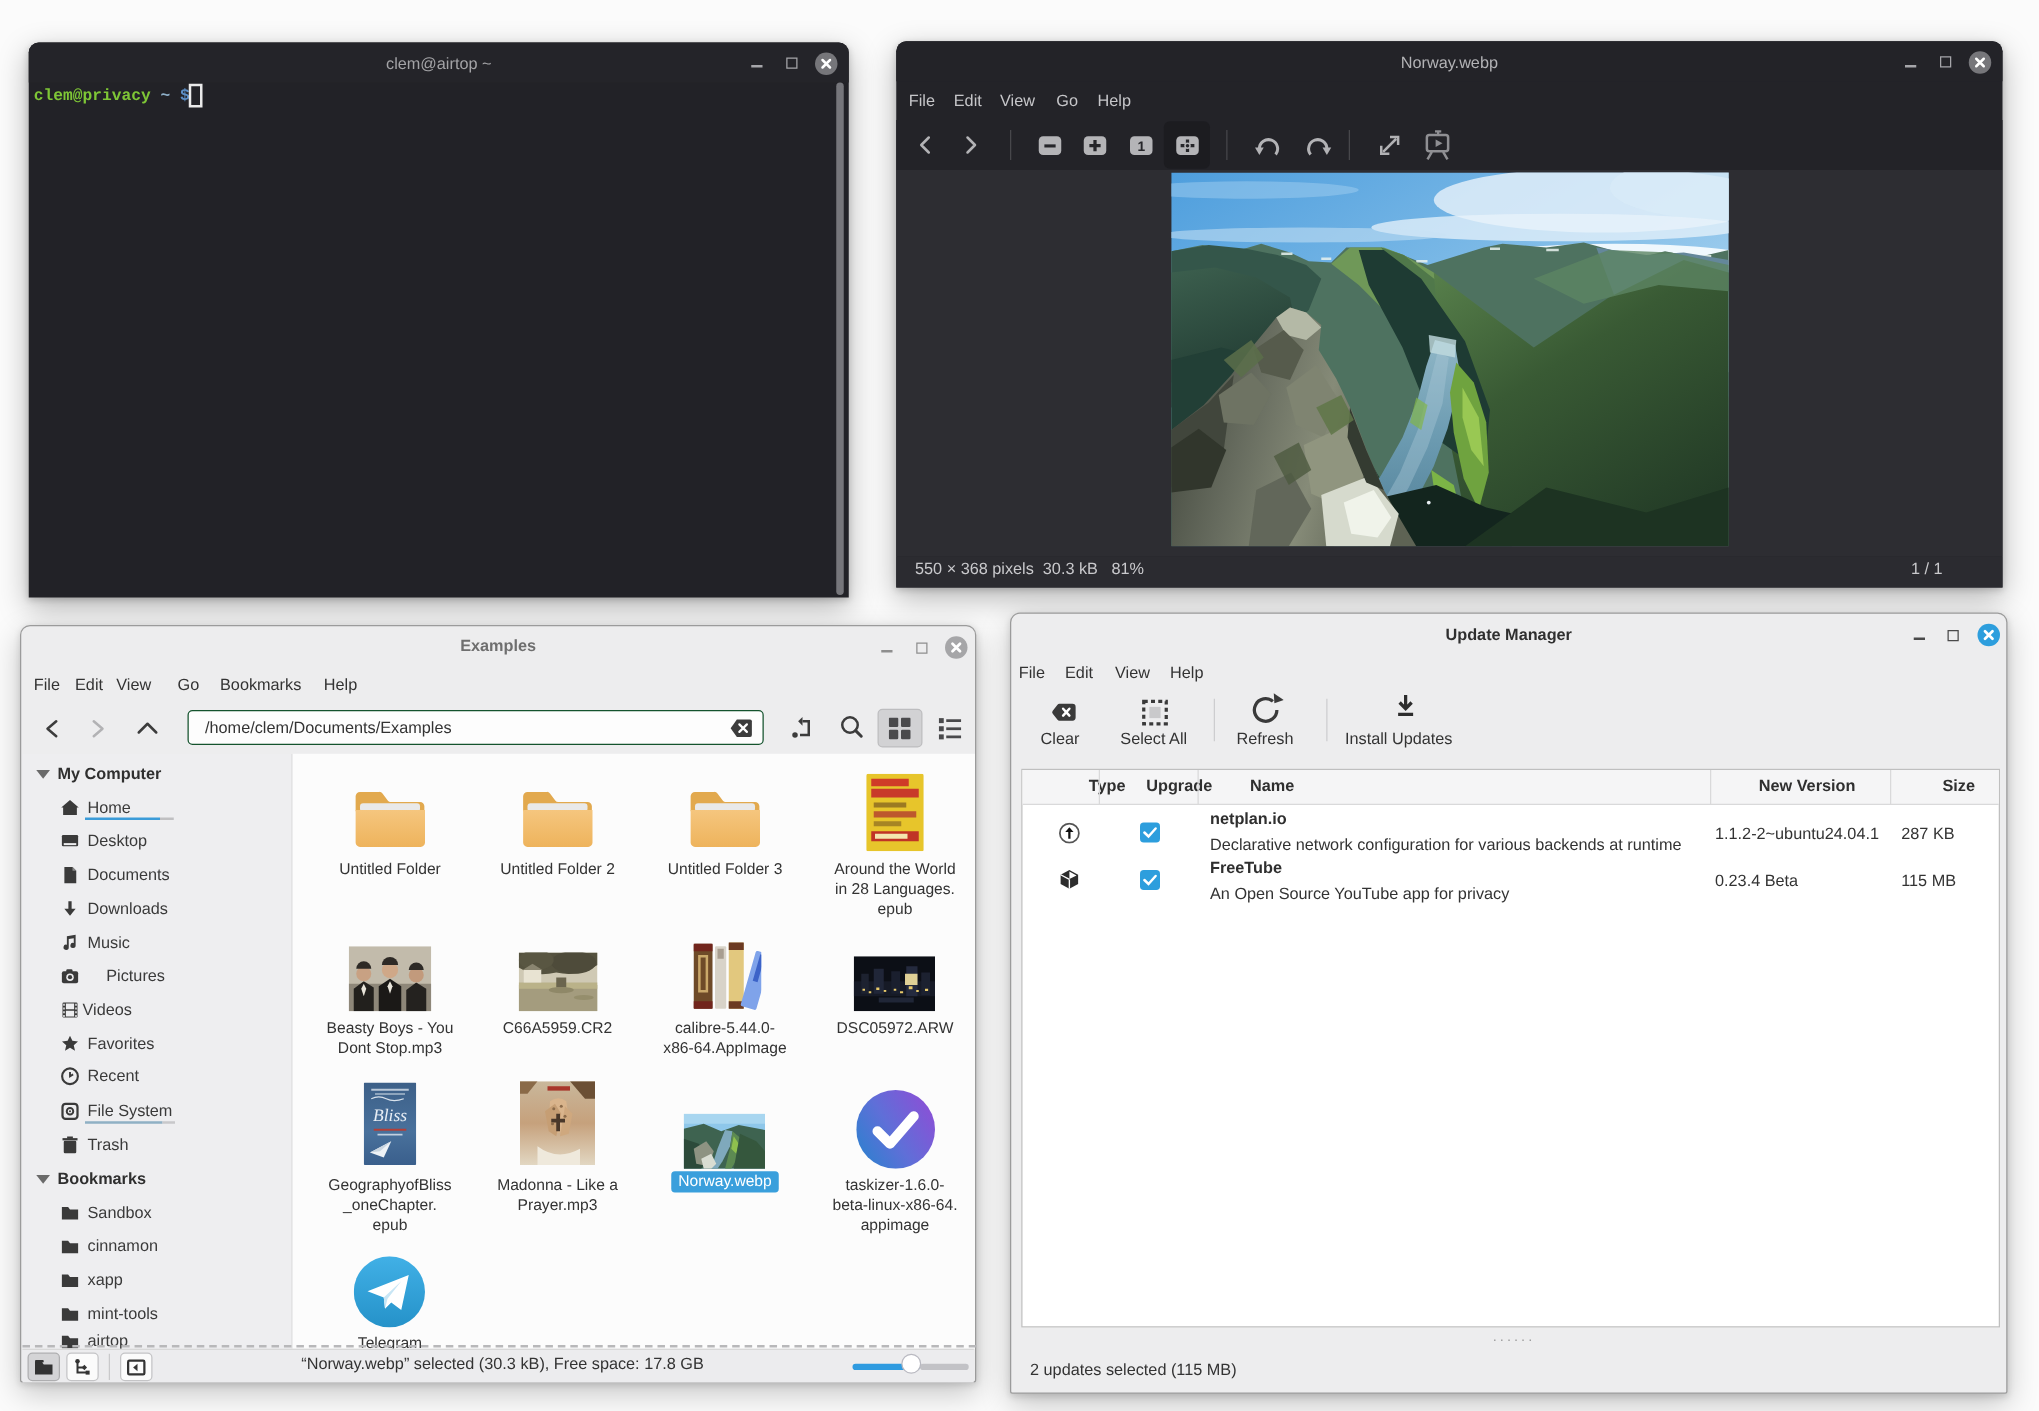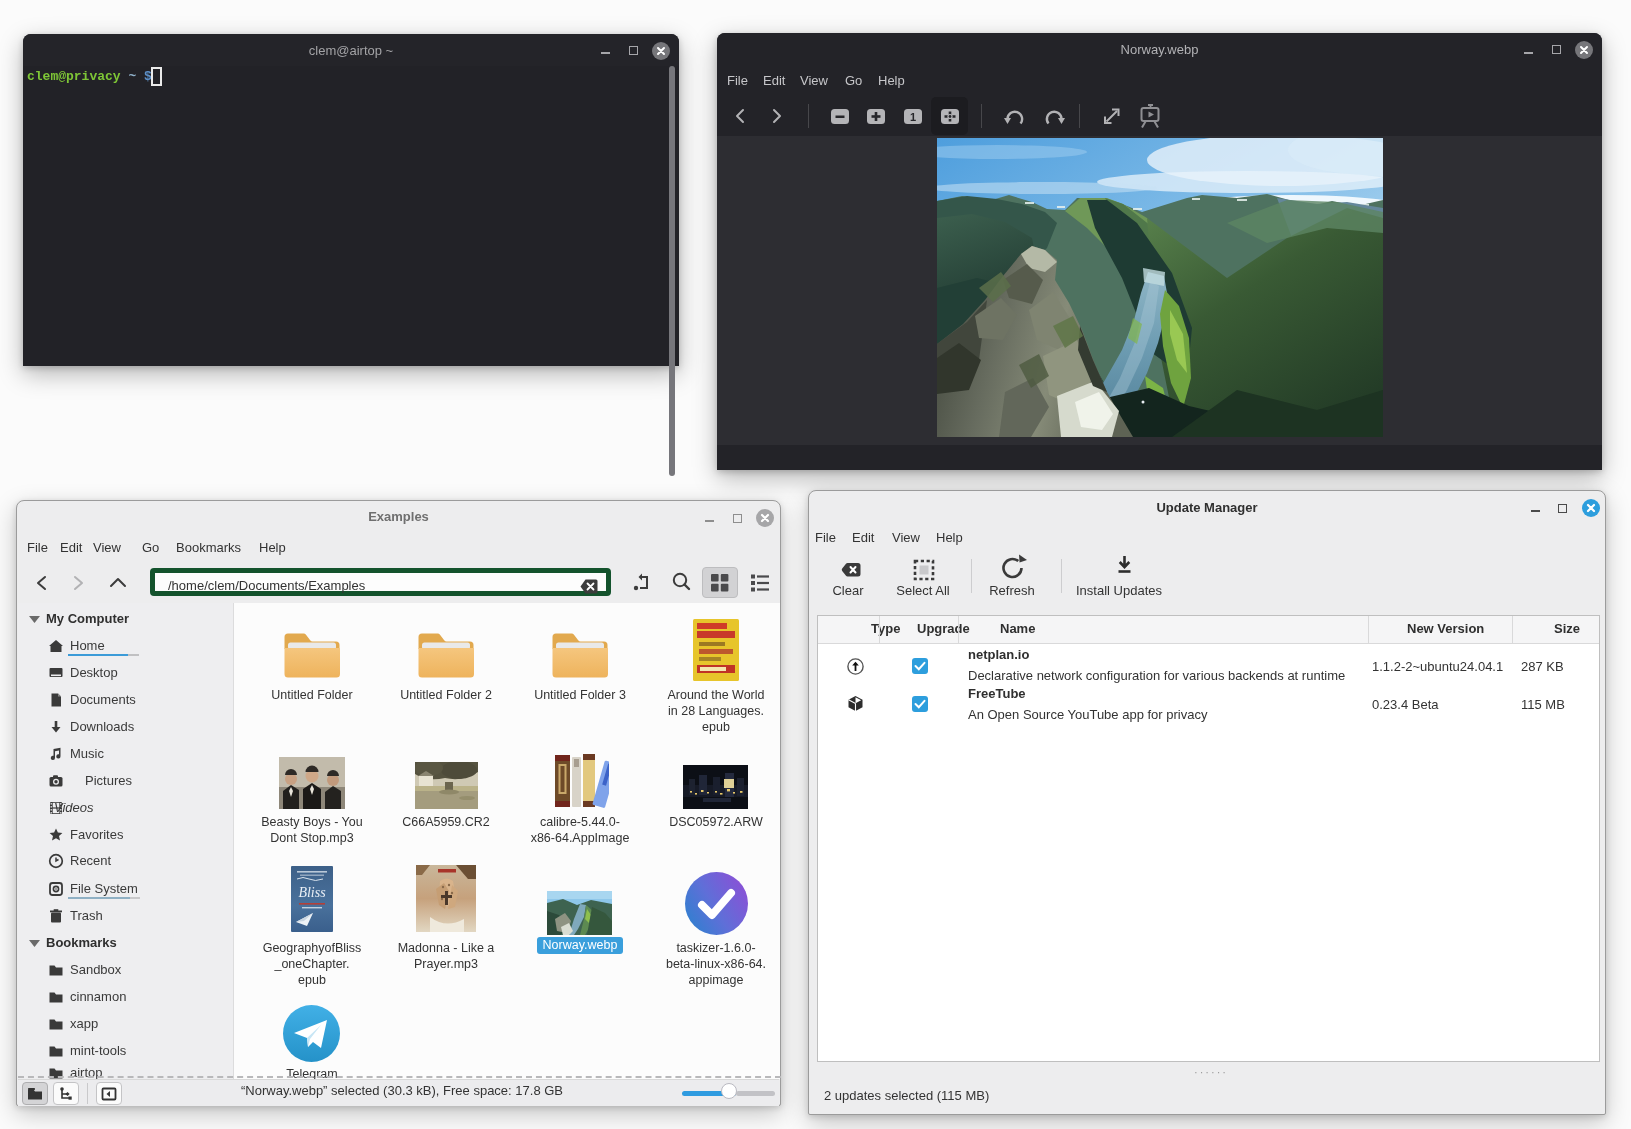--- a/index.html
+++ b/index.html
@@ -2,21 +2,21 @@
 <html><head>
 <meta charset="utf-8">
 <style>
   * { margin:0; padding:0; box-sizing:border-box; }
   html,body { width:1631px; height:1129px; overflow:hidden; background:#fbfbfb;
     font-family:"Liberation Sans", sans-serif; }
   .win { position:absolute; }
   .abs { position:absolute; }
 
   
-  #term { left:23px; top:34px; width:656px; height:332px; background:#222227;
+  #term { left:23px; top:34px; width:656px; height:444px; background:#222227;
     border-radius:8px 8px 0 0; box-shadow:0 8px 24px rgba(0,0,0,0.28), 0 2px 6px rgba(0,0,0,0.18); }
   #term .titlebar { position:absolute; left:0; top:0; right:0; height:32px; background:#242429;
     border-radius:8px 8px 0 0; }
   #term .title { position:absolute; width:100%; text-align:center; top:9px; font-size:13px; color:#a3a3a6; }
   .dash { position:absolute; height:2px; background:#a6a6aa; }
   .maxsq { position:absolute; border:1.5px solid #a6a6aa; }
   .closebtn { position:absolute; border-radius:50%; }
   .closebtn svg { position:absolute; left:0; top:0; }
   #term .prompt { position:absolute; left:4px; top:33px; font-family:"Liberation Mono", monospace;
     font-size:13px; font-weight:bold; white-space:pre; line-height:19px; }
@@ -38,21 +38,21 @@
   .lightwin { background:#ededee; border:1px solid #9b9b9b; border-radius:8px 8px 2px 2px;
     box-shadow:0 8px 24px rgba(0,0,0,0.22), 0 2px 6px rgba(0,0,0,0.14); }
 
   
   #nemo { left:16px; top:500px; width:765px; height:606px; }
 
   
   #nemo .title { position:absolute; width:100%; text-align:center; top:8px; font-size:13px; color:#6f6f6f; font-weight:bold; }
   #nemo .menu { position:absolute; top:39px; font-size:13px; color:#333; }
   .pathbar { position:absolute; left:133px; top:67px; width:461px; height:28px; background:#fdfdfd;
-    border:5px solid #14532d; border-radius:4px; font-size:13px; color:#333; line-height:26px; padding-left:13px; }
+    border:1px solid #14532d; border-radius:4px; font-size:13px; color:#333; line-height:26px; padding-left:13px; }
   .gridbtn { position:absolute; left:685px; top:66px; width:36px; height:31px; background:#d2d2d4;
     border:1px solid #bdbdbf; border-radius:4px; }
   #sidebar { position:absolute; left:1px; top:102px; width:215px; height:476px; background:#eeeef0; }
   #mainarea { position:absolute; left:216px; top:102px; width:547px; height:476px; background:#fcfcfc; overflow:hidden; border-left:1px solid #dcdcdd; }
   #nemo .statusbar { position:absolute; left:1px; right:1px; top:578px; height:27px; background:#ececee;
     border-top:1px solid #d8d8d8; }
   .sbrow { position:absolute; font-size:13px; color:#3a3a3a; white-space:nowrap; }
   .sbhead { position:absolute; font-size:13px; color:#2f2f2f; font-weight:bold; white-space:nowrap; }
   .sicon { position:absolute; }
 
@@ -246,20 +246,24 @@
     <path d="M120 258 L158 243 L182 273 L175 299 L124 299 Z" fill="#d6dacd"></path>
     <path d="M138 264 L162 254 L176 276 L165 292 L144 289 Z" fill="#f0f3ea"></path>
     <path d="M68 254 L96 240 L112 269 L94 299 L62 299 Z" fill="#62675a"></path>
     <path d="M143 188 L156 222 L170 254 L156 248 L141 212 Z" fill="#343b31"></path>
     <path d="M42 150 L64 134 L74 148 L56 164 Z" fill="#5a6f4a" opacity="0.85"></path>
     <path d="M116 188 L136 178 L146 198 L128 210 Z" fill="#5f7548" opacity="0.85"></path>
     <path d="M82 227 L102 216 L112 238 L94 250 Z" fill="#4d5a40" opacity="0.8"></path>
     <circle cx="206" cy="264" r="1.5" fill="#e8eef2"></circle>
   </svg>
   </div>
+  <div class="statusbar">
+    <span style="position:absolute; left:15px; top:2px;">550 × 368 pixels&nbsp;&nbsp;30.3 kB&nbsp;&nbsp;&nbsp;81%</span>
+    <span style="position:absolute; right:48px; top:2px;">1 / 1</span>
+  </div>
 </div>
 
 <div class="win lightwin" id="nemo">
   <div class="title">Examples</div>
   <div class="dash" style="left:688px; top:19px; width:9px; background:#8e8e8e;"></div>
   <div class="maxsq" style="left:716px; top:13px; width:9px; height:9px; border-color:#8e8e8e;"></div>
   <div class="closebtn" style="left:739px; top:8px; width:18px; height:18px; background:#a6a6a8;">
     <svg width="18" height="18">
         <path d="M6 6 L12 12 M12 6 L6 12" stroke="#fff" stroke-width="2.2" stroke-linecap="round"></path>
       </svg>
@@ -352,21 +356,21 @@
         <rect x="4.7" y="8.6" width="6.6" height="4.6" fill="#eeeef0"></rect>
         <rect x="2.6" y="3" width="1.2" height="1.6" fill="#eeeef0"></rect>
         <rect x="2.6" y="6" width="1.2" height="1.6" fill="#eeeef0"></rect>
         <rect x="2.6" y="9" width="1.2" height="1.6" fill="#eeeef0"></rect>
         <rect x="2.6" y="12" width="1.2" height="1.6" fill="#eeeef0"></rect>
         <rect x="12.2" y="3" width="1.2" height="1.6" fill="#eeeef0"></rect>
         <rect x="12.2" y="6" width="1.2" height="1.6" fill="#eeeef0"></rect>
         <rect x="12.2" y="9" width="1.2" height="1.6" fill="#eeeef0"></rect>
         <rect x="12.2" y="12" width="1.2" height="1.6" fill="#eeeef0"></rect>
       </svg>
-  <div class="sbrow" style="left:36px; top:197px;font-style:italic;">Videos</div>
+  <div class="sbrow" style="left:48px; top:197px;">Videos</div>
   <svg class="sicon" style="left:30px; top:224px;" width="16" height="16">
         <path d="M8 1.5 L9.9 5.6 L14.4 6.1 L11 9.1 L12 13.5 L8 11.2 L4 13.5 L5 9.1 L1.6 6.1 L6.1 5.6 Z" fill="#3a3a3a"></path>
       </svg>
   <div class="sbrow" style="left:52px; top:224px;">Favorites</div>
   <svg class="sicon" style="left:30px; top:250px;" width="16" height="16">
         <circle cx="8" cy="8" r="6.3" fill="none" stroke="#3a3a3a" stroke-width="1.7"></circle>
         <path d="M8 4.5 V8 L10.5 6.5" stroke="#3a3a3a" stroke-width="1.5" fill="none"></path>
       </svg>
   <div class="sbrow" style="left:52px; top:250px;">Recent</div>
   <svg class="sicon" style="left:30px; top:278px;" width="16" height="16">

